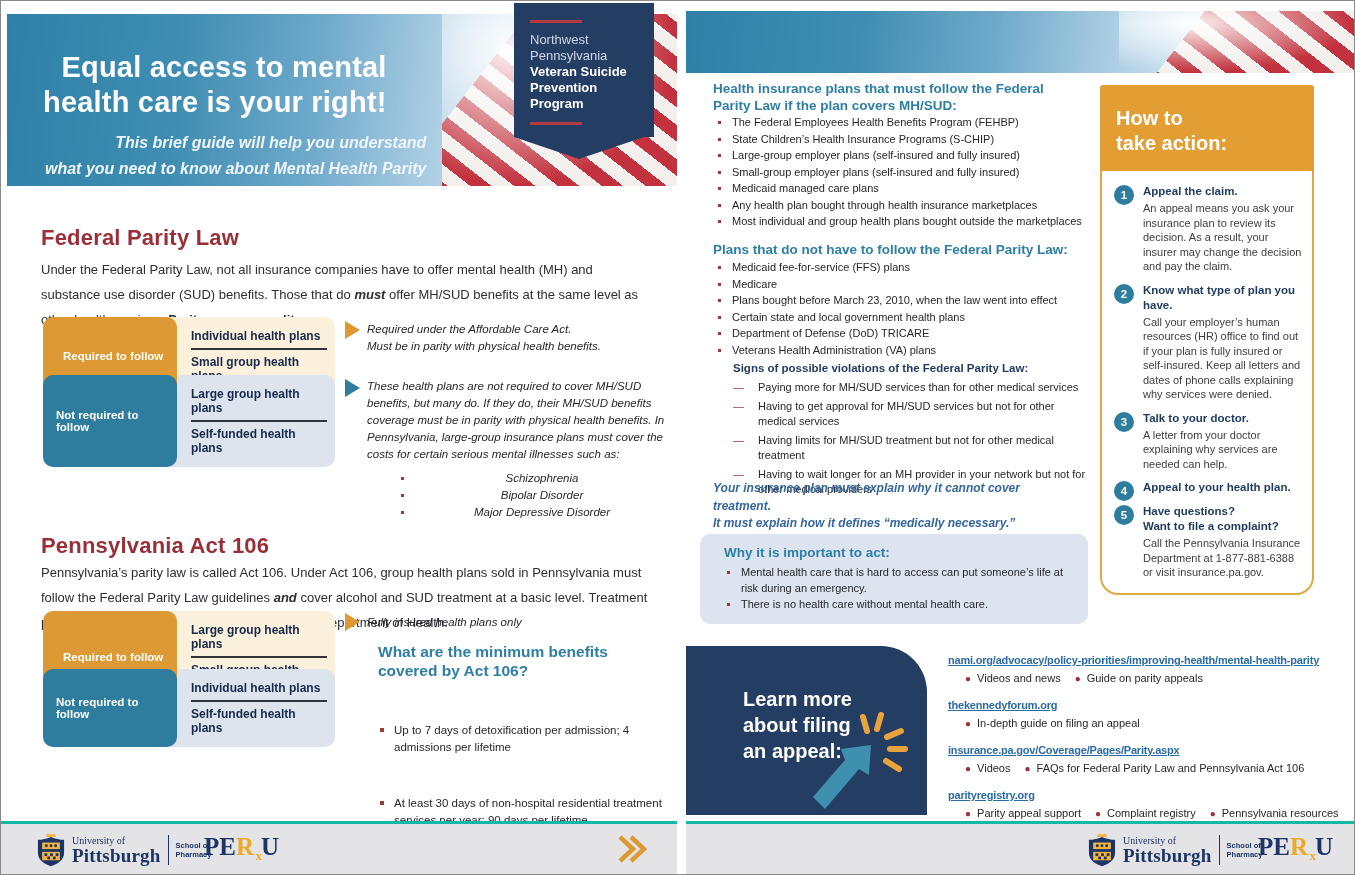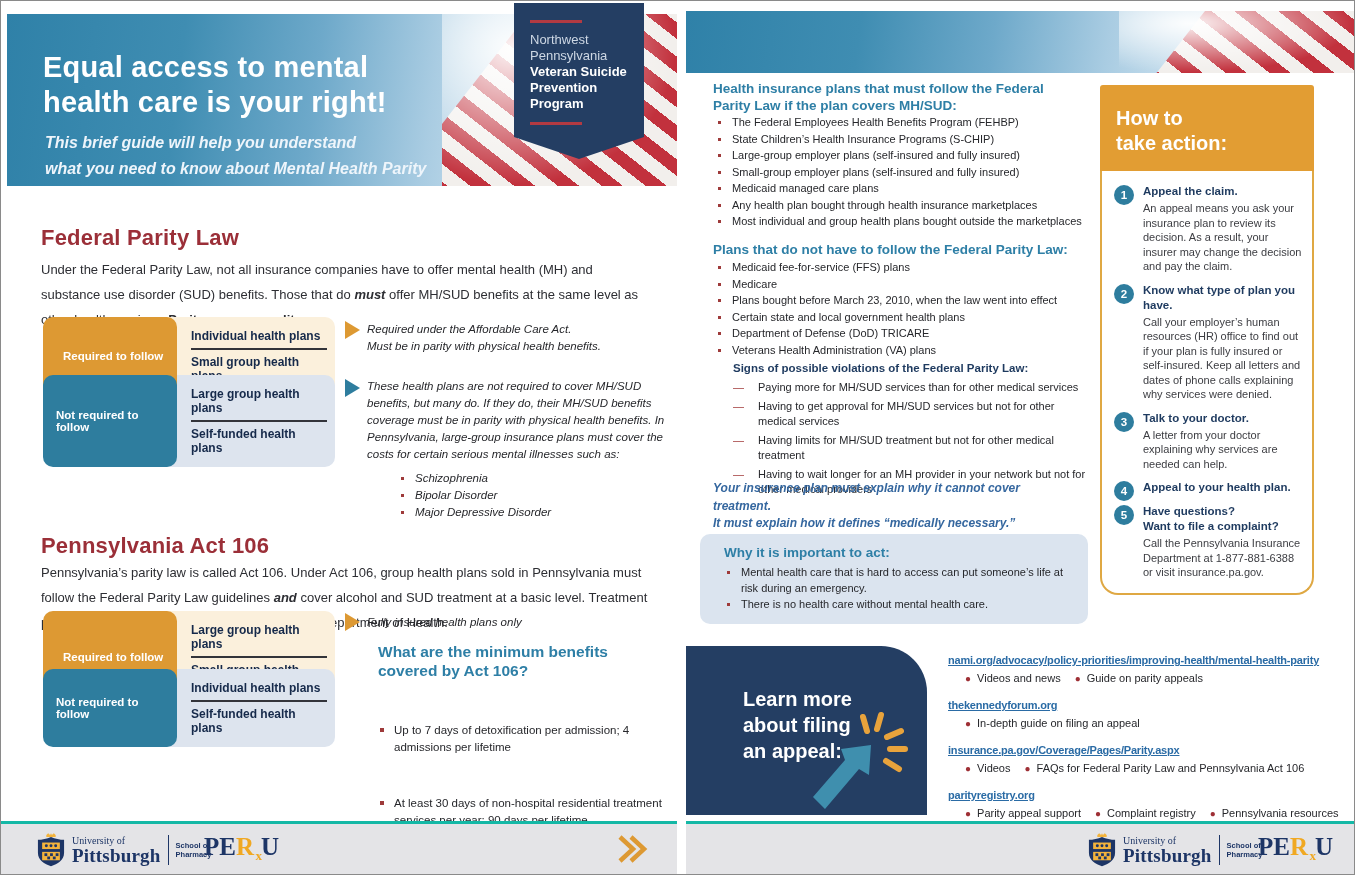--- a/index.html
+++ b/index.html
@@ -4,35 +4,35 @@
 <style>
   html,body{margin:0;padding:0;background:#fff;}
   .sheet{position:relative;width:1353px;height:873px;border:1px solid #8a8a8a;background:#fff;
          font-family:"Liberation Sans", sans-serif;overflow:hidden;}
   .page{position:absolute;top:0;height:873px;background:#fff;}
   .page-left{left:0;width:676px;}
   .page-right{left:685px;width:668px;}
 
   
   .hero{position:absolute;overflow:hidden;
-        background:linear-gradient(97deg,#2f81a8 0%,#3f8db2 26%,#6ea9ca 46%,#a9cce2 63%,#d9e9f4 80%,#f2f8fc 100%);}
+        background:linear-gradient(97deg,#2f81a8 0%,#3f8db2 26%,#6ea9ca 46%,#a9cce2 63%,#d9e9f4 80%,#f2f8fc 100%);text-align:right;}
   .hero-l{left:6px;top:13px;width:670px;height:172px;}
   .hero-r{left:0;top:10px;width:668px;height:62px;}
   .flags{position:absolute;right:0;top:0;width:235px;height:100%;overflow:hidden;}
   .flags .haze{position:absolute;inset:0;background:radial-gradient(ellipse at 30% 20%,rgba(255,255,255,.95) 0%,rgba(255,255,255,.35) 45%,rgba(255,255,255,0) 70%);z-index:2;}
   .flags .stripes{position:absolute;right:-60px;top:-50px;width:260px;height:320px;transform:rotate(38deg);
         background:repeating-linear-gradient(0deg,#c2313d 0 13px,#f2efec 13px 27px);}
   .flags .stripes2{position:absolute;right:-150px;top:-30px;width:200px;height:320px;transform:rotate(30deg);opacity:.85;
         background:repeating-linear-gradient(0deg,#c2313d 0 11px,#f2efec 11px 23px);}
   .flags .union{position:absolute;right:-18px;top:-28px;width:86px;height:86px;transform:rotate(38deg);background:#2c3e69;}
   .hero-title{position:absolute;left:36px;top:36px;font-size:29px;line-height:35px;font-weight:bold;color:#ffffff;letter-spacing:.2px;}
   .hero-sub{position:absolute;left:38px;top:116px;font-size:16px;line-height:26px;font-style:italic;font-weight:bold;color:#eef5fb;}
 
   
-  .badge{position:absolute;left:513px;top:2px;width:130px;background:#243e63;box-sizing:border-box;
+  .badge{position:absolute;left:513px;top:2px;width:140px;background:#243e63;box-sizing:border-box;
          padding:17px 0 12px 16px;z-index:5;}
   .badge::after{content:"";position:absolute;top:100%;left:0;width:0;height:0;
          border-left:65px solid transparent;border-right:65px solid transparent;border-top:22px solid #243e63;}
   .badge .rule{width:52px;height:3px;background:#b23a42;}
   .badge-lines{margin:9px 0 10px 0;}
   .badge-lines div{font-size:13px;line-height:16px;color:#cdd7e4;}
   .badge-lines div.bold{color:#ffffff;font-weight:bold;}
 
   
   .red-h{position:absolute;font-size:22px;font-weight:bold;color:#9b2f38;letter-spacing:.2px;}
@@ -65,21 +65,21 @@
   .note-arrow.teal{border-left:15px solid #2e7d9e;}
   #fed-arrow1{left:344px;top:320px;}
   #fed-arrow2{left:344px;top:378px;}
   #pa-arrow1{left:344px;top:612px;}
   .note{position:absolute;font-style:italic;font-size:11.5px;color:#26272b;line-height:17px;}
   #fed-note1{left:366px;top:320px;width:300px;}
   #fed-note2{left:366px;top:377px;width:302px;}
   #pa-note1{left:366px;top:613px;width:300px;}
 
   .illness-list{list-style:none;margin:9px 0 0 34px;padding:0;}
-  .illness-list li{position:relative;padding-left:14px;font-size:11.5px;font-style:italic;color:#26272b;line-height:13px;margin-bottom:4px;}
+  .illness-list li{position:relative;padding-left:14px;font-size:11.5px;font-style:italic;color:#26272b;line-height:13px;margin-bottom:4px;text-align:center;}
   .illness-list li::before{content:"";position:absolute;left:0;top:5px;width:3px;height:3px;background:#9e3a3a;}
 
   .blue-h{color:#2e7fa6;font-weight:bold;}
   #benefits-h{position:absolute;left:377px;top:641px;width:274px;font-size:15.5px;line-height:19px;}
   #benefits-list{position:absolute;left:377px;top:682px;width:292px;list-style:none;margin:0;padding:0;}
   #benefits-list li{position:relative;padding-left:16px;font-size:11.5px;line-height:17px;color:#26272b;margin-bottom:8px;margin-top:39px;}
   #benefits-list li::before{content:"";position:absolute;left:2px;top:6px;width:3.5px;height:3.5px;background:#9e3a3a;}
 
   
   .r-blue-h{position:absolute;font-size:13.5px;line-height:17px;color:#2e7fa6;font-weight:bold;}

